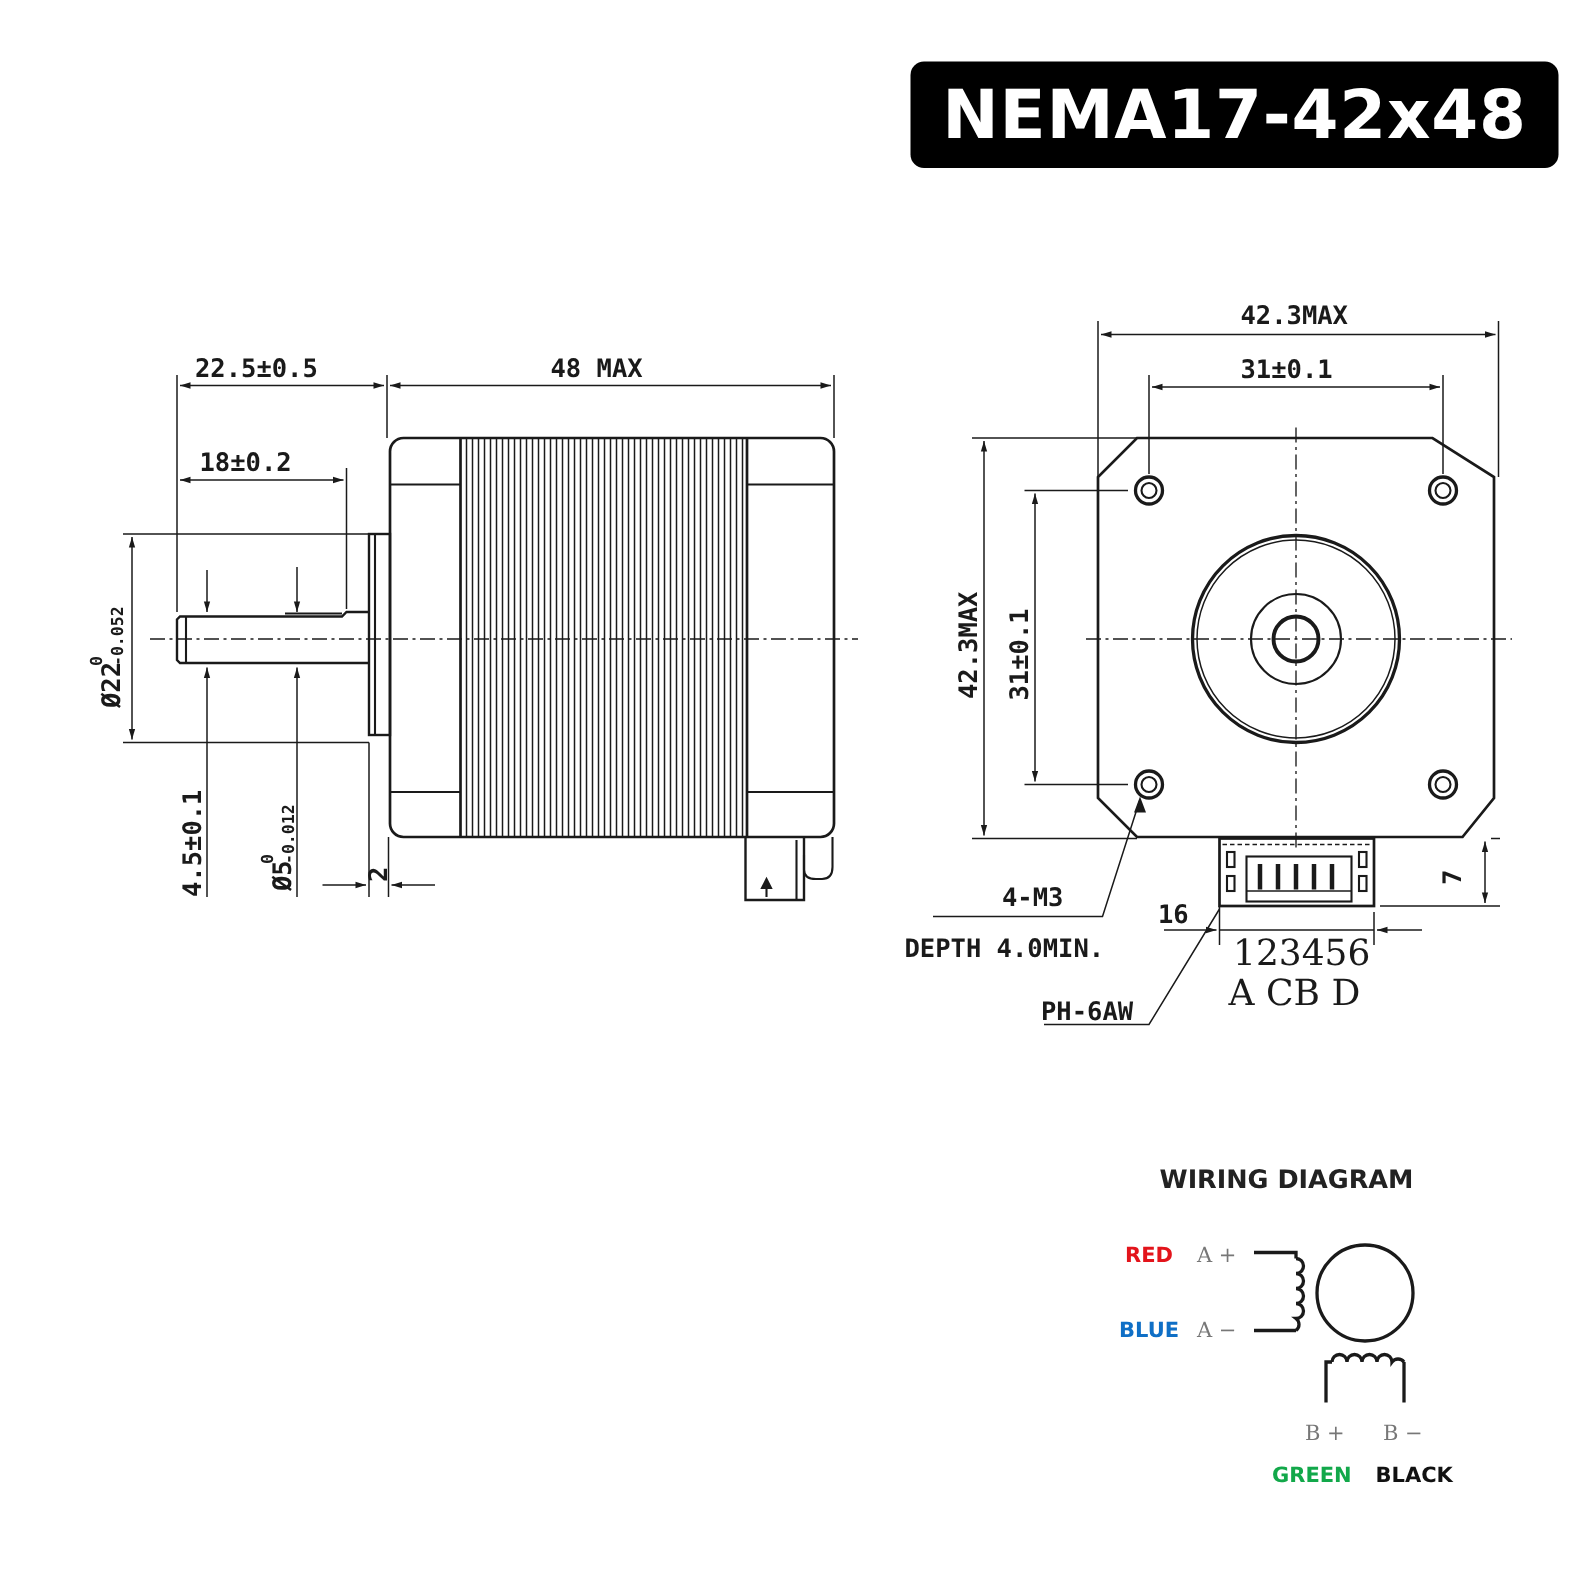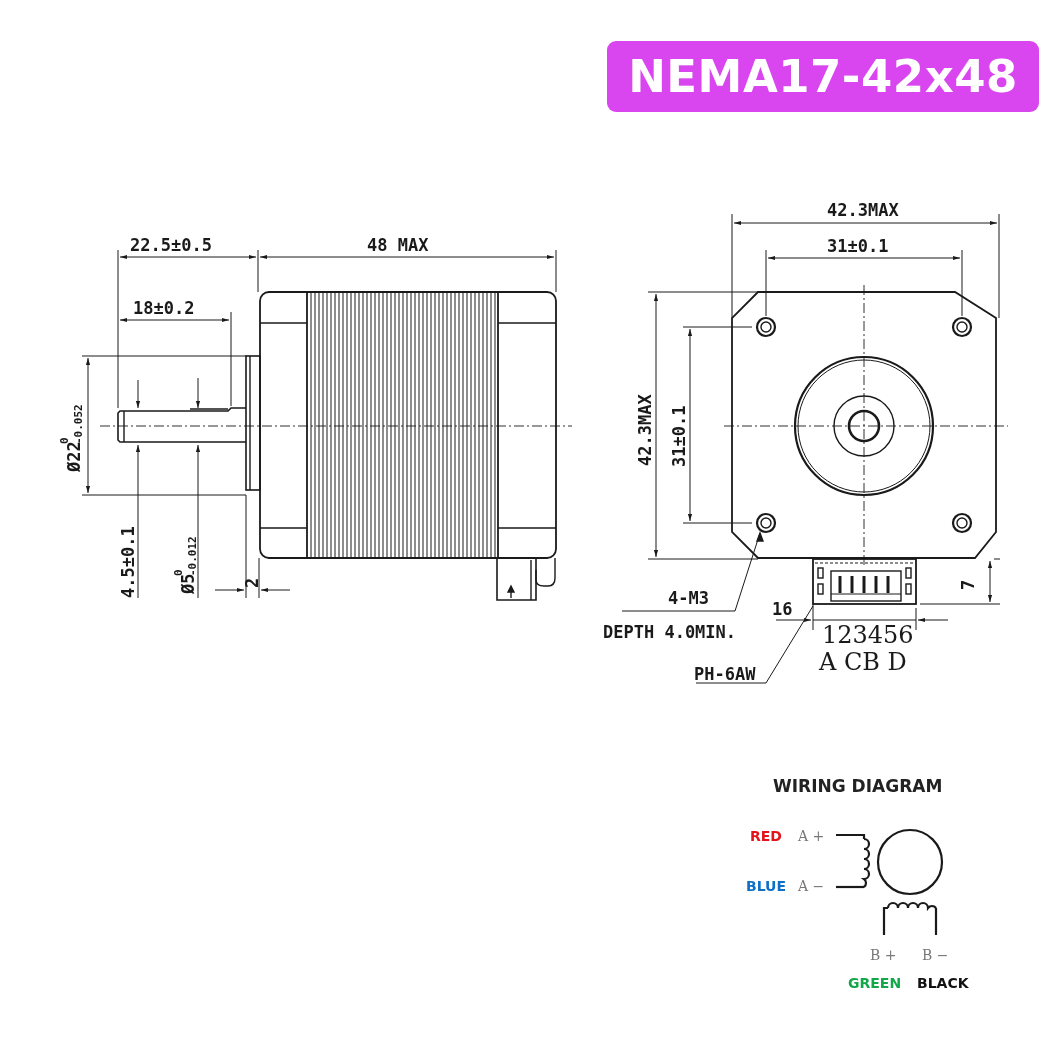--- a/index.html
+++ b/index.html
@@ -1,19 +1,19 @@
 <!DOCTYPE html>
 <html><head>
 <meta charset="utf-8">
 <style>
   html, body { margin:0; padding:0; background:#ffffff; }
   body { width:1056px; height:1056px; position:relative; overflow:hidden; font-family:"DejaVu Sans", sans-serif; }
   .title-badge {
     position:absolute; left:607px; top:41px; width:432px; height:71px;
-    background:#d946ef; border-radius:9px;
+    background:#000000; border-radius:9px;
     display:flex; align-items:center; justify-content:center;
   }
   .title-badge span {
     color:#ffffff; font-family:"DejaVu Sans", sans-serif; font-weight:bold;
     font-size:45px; letter-spacing:0.5px;
   }
   svg.drawing { position:absolute; left:0; top:0; }
   .dim { font-family:"DejaVu Sans Mono", monospace; font-size:17px; fill:#1a1a1a; font-weight:bold; }
   .dim-sm { font-family:"DejaVu Sans Mono", monospace; font-size:11px; fill:#1a1a1a; font-weight:bold; }
   .lbl-serif { font-family:"DejaVu Serif", serif; font-size:24px; fill:#1a1a1a; }

